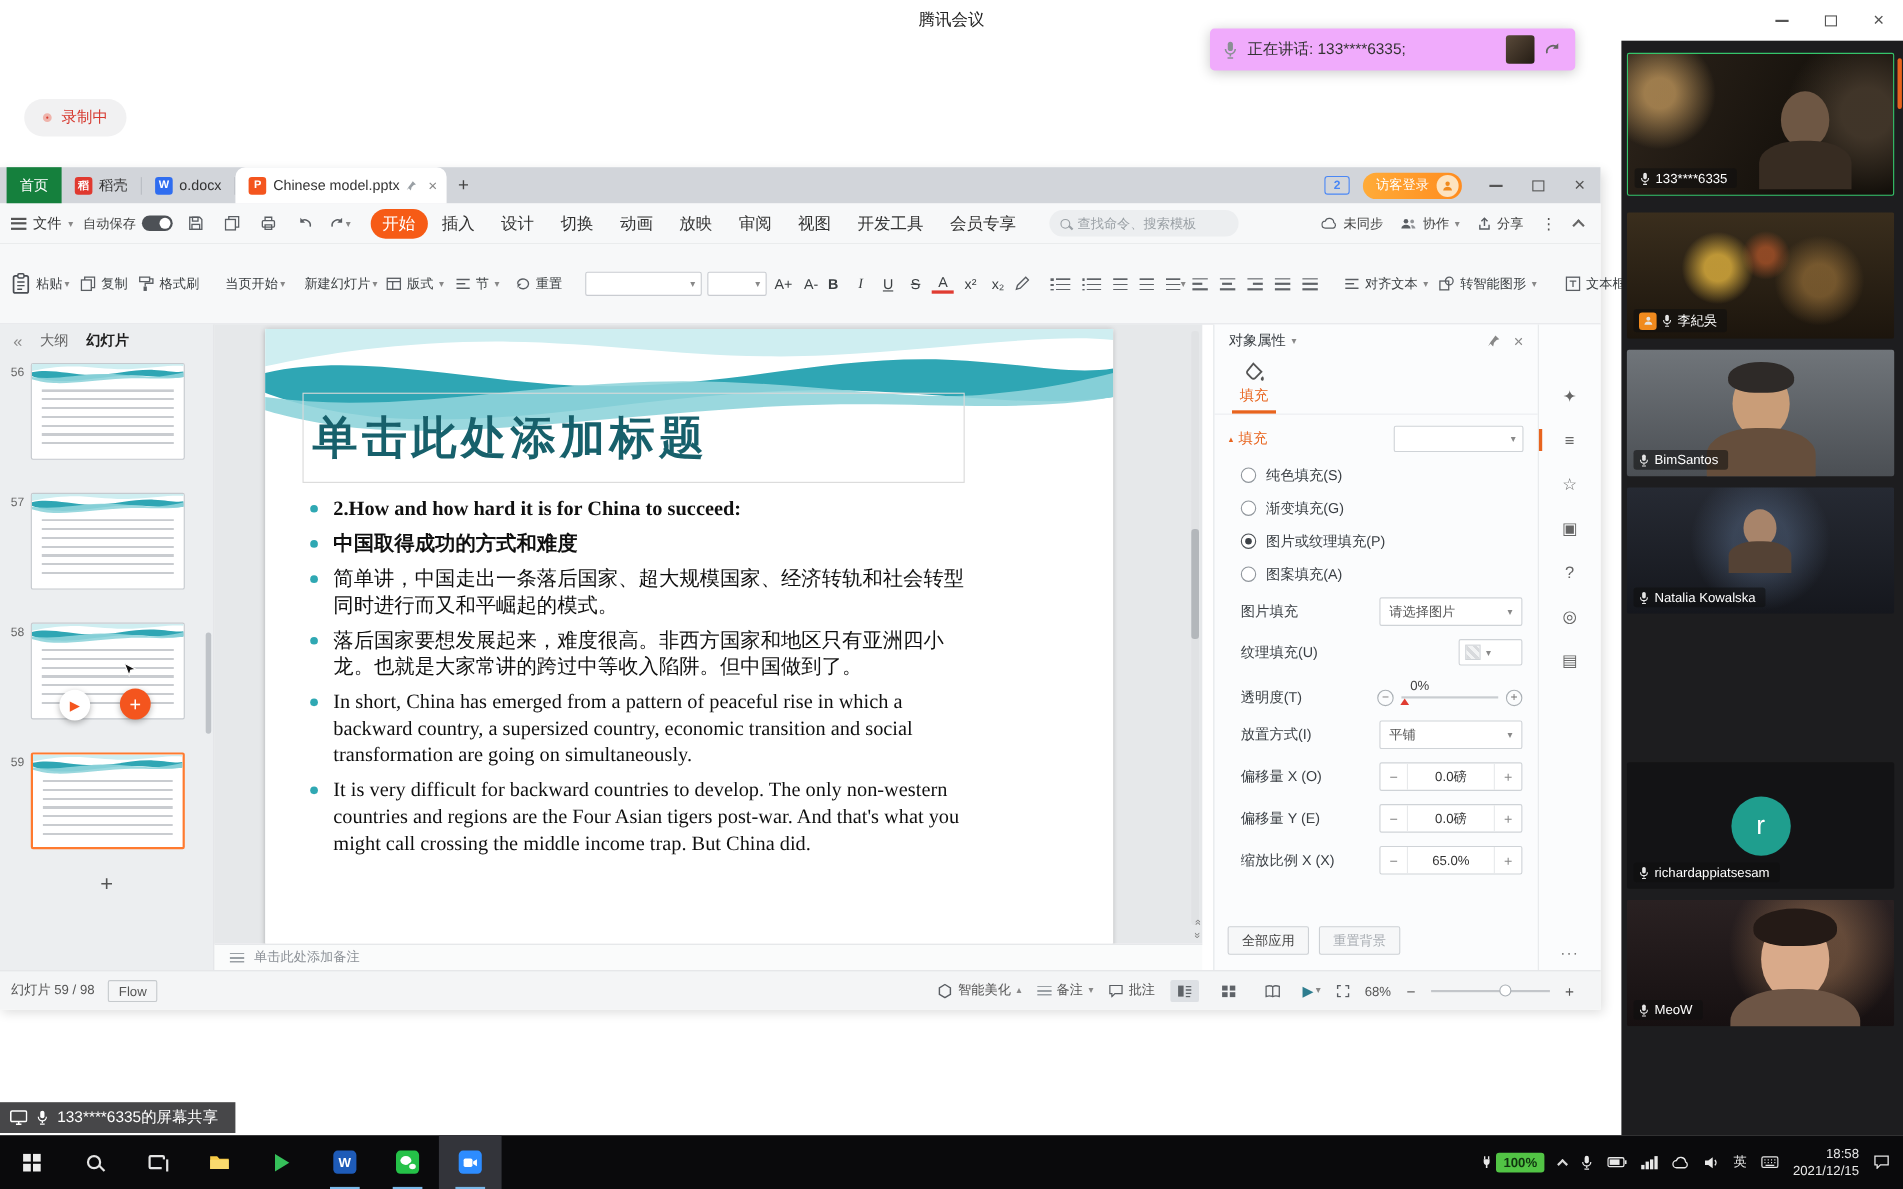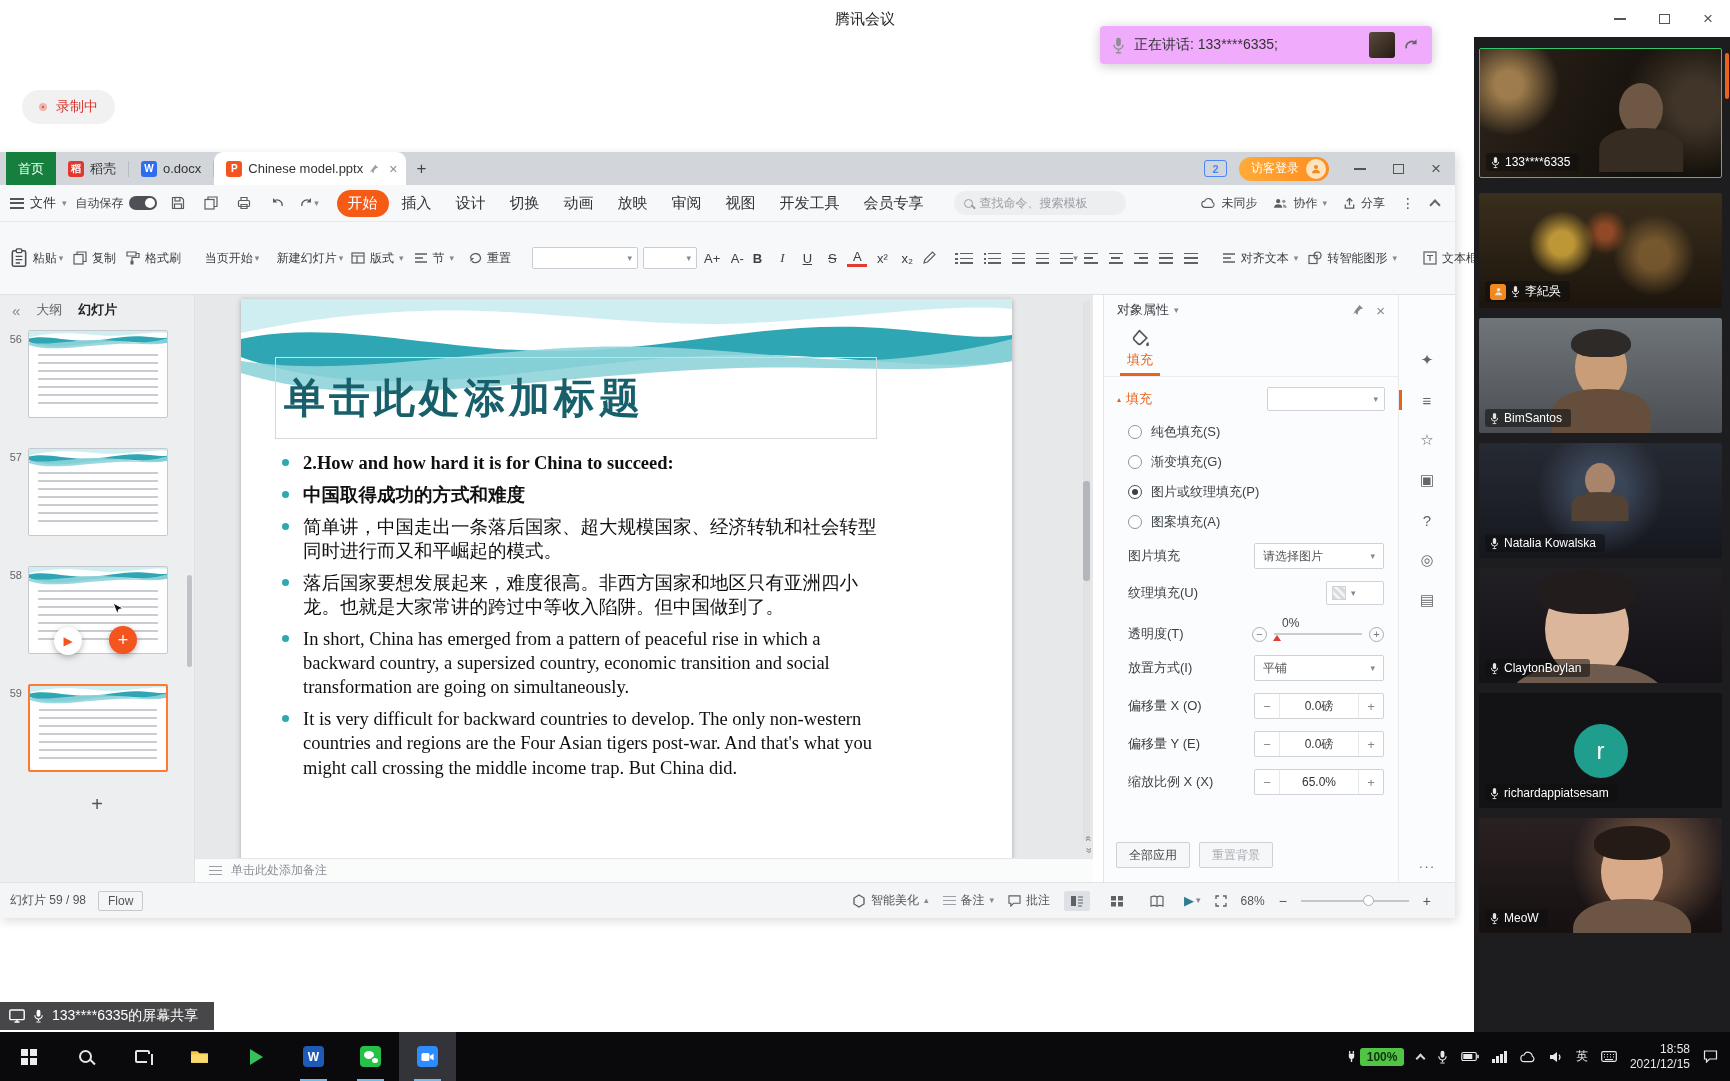--- a/index.html
+++ b/index.html
@@ -1071,29 +1071,20 @@
     </div>
     <div class="tile t4">
       <span class="fig"></span>
       <span class="nm">
           <svg width="9" height="13">
             <use href="#s-mic"></use>
           </svg>
           <span>Natalia Kowalska</span>
         </span>
     </div>
-    <div class="tile t5">
-      <span class="fig"></span>
-      <span class="nm">
-          <svg width="9" height="13">
-            <use href="#s-mic"></use>
-          </svg>
-          <span>ClaytonBoylan</span>
-        </span>
-    </div>
     <div class="tile t6">
       <span class="rcircle">r</span>
       <span class="nm">
           <svg width="9" height="13">
             <use href="#s-mic"></use>
           </svg>
           <span>richardappiatsesam</span>
         </span>
     </div>
     <div class="tile t7">

